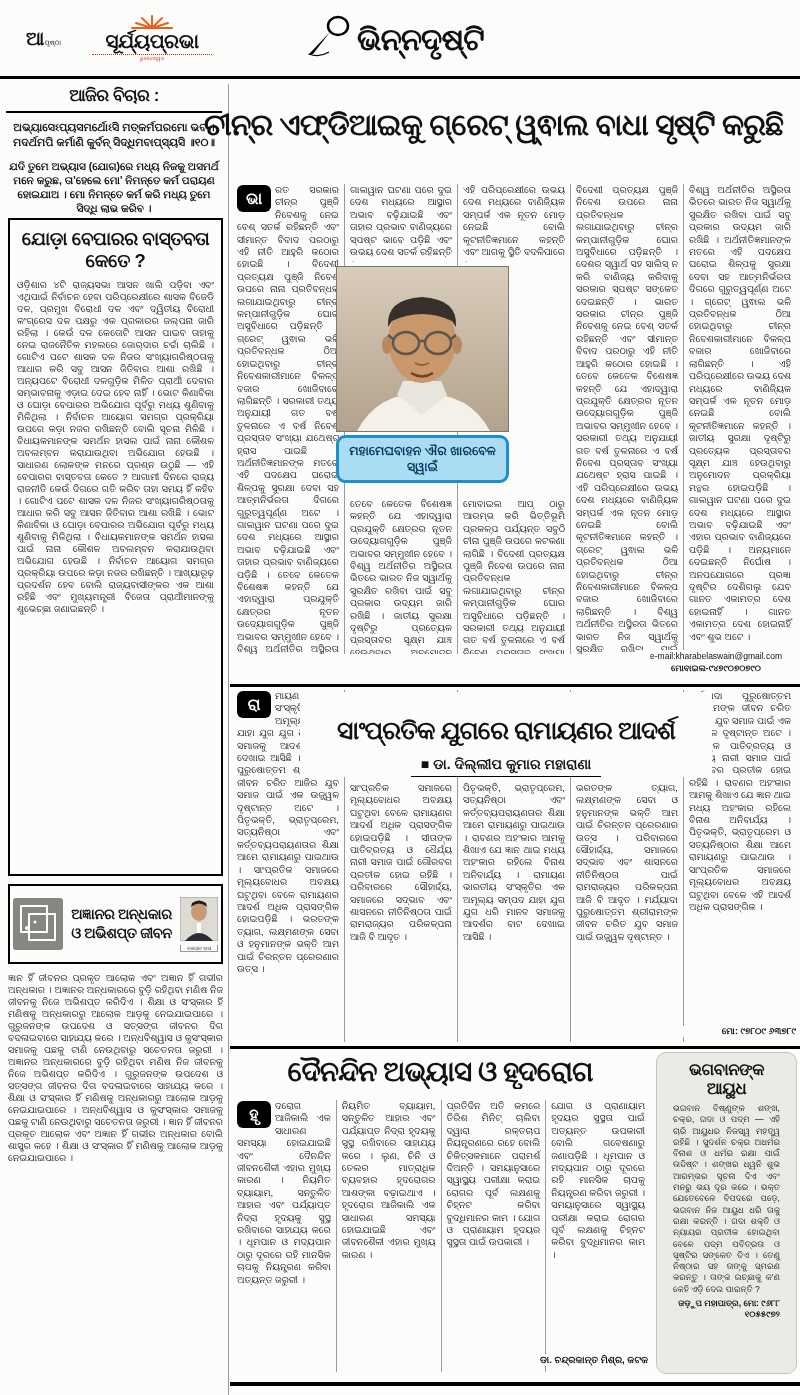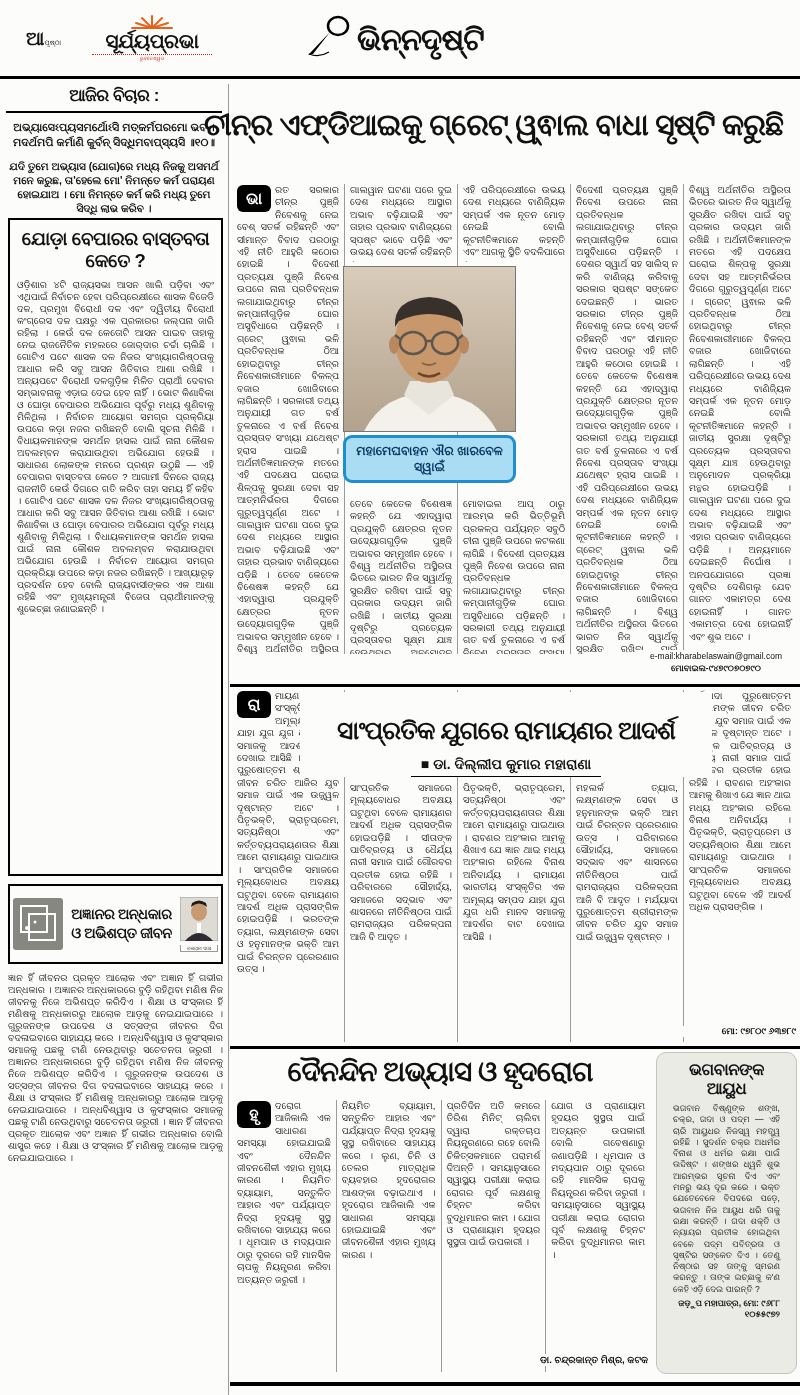--- a/index.html
+++ b/index.html
@@ -37,21 +37,21 @@
                 font-size:30px;font-weight:900;letter-spacing:-1px;white-space:nowrap;overflow:hidden;
                 display:flex;align-items:center;}
   .cols{display:flex;}
   .col{flex:1;padding:0 5px;border-right:1px solid #9a9a9a;overflow:hidden;
        font-size:9.5px;line-height:12.4px;text-align:justify;}
   .col:last-child{border-right:none;}
   .maincols{position:absolute;left:232px;top:184px;width:564px;height:470px;}
   .dropcap{float:left;width:34px;height:27px;background:#000;color:#fff;border-radius:6px;
            font-weight:bold;font-size:16px;line-height:27px;text-align:center;margin:1px 4px 1px 0;}
   .gap{width:100%;}
-  .photo{position:absolute;left:343px;top:266px;width:173px;border-radius:11px;}
+  .photo{position:absolute;left:336px;top:266px;width:173px;border-radius:11px;}
   .photo svg{display:block;border:1px solid #777;}
   .photocaption{margin-top:3px;background:#aadcf3;border:3px solid #1d8fd1;border-radius:9px;
                 font-size:12.5px;font-weight:bold;color:#06365f;text-align:center;line-height:16px;
                 padding:5px 2px;}
   .contactblock{position:absolute;left:636px;top:650px;width:160px;background:#fcfcfa;
                 text-align:center;font-size:8.5px;line-height:12px;}
   .contactblock .mob{font-weight:bold;}
   .midrule{position:absolute;left:230px;top:684px;width:570px;height:3px;background:#000;}
   
   .ramwrap{position:absolute;left:232px;top:690px;width:564px;height:352px;}
@@ -222,21 +222,21 @@
         <span class="dropcap">ରା</span>
         <span>ମାୟଣ ଭାରତୀୟ ସଂସ୍କୃତିର ଏକ ଅମୂଲ୍ୟ ସମ୍ପଦ ଯାହା ଯୁଗ ଯୁଗ ଧରି ମାନବ ସମାଜକୁ ଆଦର୍ଶର ବାଟ ଦେଖାଇ ଆସିଛି । ମର୍ଯ୍ୟାଦା ପୁରୁଷୋତ୍ତମ ଶ୍ରୀରାମଙ୍କ ଜୀବନ ଚରିତ ଆଜିର ଯୁବ ସମାଜ ପାଇଁ ଏକ ଉଜ୍ଜ୍ୱଳ ଦୃଷ୍ଟାନ୍ତ ଅଟେ । ପିତୃଭକ୍ତି, ଭ୍ରାତୃପ୍ରେମ, ସତ୍ୟନିଷ୍ଠା ଏବଂ କର୍ତ୍ତବ୍ୟପରାୟଣତାର ଶିକ୍ଷା ଆମେ ରାମାୟଣରୁ ପାଇଥାଉ । ସାଂପ୍ରତିକ ସମାଜରେ ମୂଲ୍ୟବୋଧର ଅବକ୍ଷୟ ଘଟୁଥିବା ବେଳେ ରାମାୟଣର ଆଦର୍ଶ ଅଧିକ ପ୍ରାସଙ୍ଗିକ ହୋଇପଡ଼ିଛି । ଭରତଙ୍କ ତ୍ୟାଗ, ଲକ୍ଷ୍ମଣଙ୍କ ସେବା ଓ ହନୁମାନଙ୍କ ଭକ୍ତି ଆମ ପାଇଁ ଚିରନ୍ତନ ପ୍ରେରଣାର ଉତ୍ସ ।</span>
       </div>
       <div class="col pt">
         <span>ସାଂପ୍ରତିକ ସମାଜରେ ମୂଲ୍ୟବୋଧର ଅବକ୍ଷୟ ଘଟୁଥିବା ବେଳେ ରାମାୟଣର ଆଦର୍ଶ ଅଧିକ ପ୍ରାସଙ୍ଗିକ ହୋଇପଡ଼ିଛି । ସୀତାଙ୍କ ପାତିବ୍ରତ୍ୟ ଓ ଧୈର୍ଯ୍ୟ ନାରୀ ସମାଜ ପାଇଁ ଗୌରବର ପ୍ରତୀକ ହୋଇ ରହିଛି । ପରିବାରରେ ସୌହାର୍ଦ୍ଦ୍ୟ, ସମାଜରେ ସଦ୍ଭାବ ଏବଂ ଶାସନରେ ନୀତିନିଷ୍ଠତା ପାଇଁ ରାମରାଜ୍ୟର ପରିକଳ୍ପନା ଆଜି ବି ଆଦୃତ ।</span>
       </div>
       <div class="col pt">
         <span>ପିତୃଭକ୍ତି, ଭ୍ରାତୃପ୍ରେମ, ସତ୍ୟନିଷ୍ଠା ଏବଂ କର୍ତ୍ତବ୍ୟପରାୟଣତାର ଶିକ୍ଷା ଆମେ ରାମାୟଣରୁ ପାଇଥାଉ । ରାବଣର ଅହଂକାର ଆମକୁ ଶିଖାଏ ଯେ ଜ୍ଞାନ ଥାଇ ମଧ୍ୟ ଅହଂକାର ରହିଲେ ବିନାଶ ଅନିବାର୍ଯ୍ୟ । ରାମାୟଣ ଭାରତୀୟ ସଂସ୍କୃତିର ଏକ ଅମୂଲ୍ୟ ସମ୍ପଦ ଯାହା ଯୁଗ ଯୁଗ ଧରି ମାନବ ସମାଜକୁ ଆଦର୍ଶର ବାଟ ଦେଖାଇ ଆସିଛି ।</span>
       </div>
       <div class="col pt">
-        <span>ମହଲର୍କ ତ୍ୟାଗ, ଲକ୍ଷ୍ମଣଙ୍କ ସେବା ଓ ହନୁମାନଙ୍କ ଭକ୍ତି ଆମ ପାଇଁ ଚିରନ୍ତନ ପ୍ରେରଣାର ଉତ୍ସ । ପରିବାରରେ ସୌହାର୍ଦ୍ଦ୍ୟ, ସମାଜରେ ସଦ୍ଭାବ ଏବଂ ଶାସନରେ ନୀତିନିଷ୍ଠତା ପାଇଁ ରାମରାଜ୍ୟର ପରିକଳ୍ପନା ଆଜି ବି ଆଦୃତ । ମର୍ଯ୍ୟାଦା ପୁରୁଷୋତ୍ତମ ଶ୍ରୀରାମଙ୍କ ଜୀବନ ଚରିତ ଯୁବ ସମାଜ ପାଇଁ ଉଜ୍ଜ୍ୱଳ ଦୃଷ୍ଟାନ୍ତ ।</span>
+        <span>ଭରତଙ୍କ ତ୍ୟାଗ, ଲକ୍ଷ୍ମଣଙ୍କ ସେବା ଓ ହନୁମାନଙ୍କ ଭକ୍ତି ଆମ ପାଇଁ ଚିରନ୍ତନ ପ୍ରେରଣାର ଉତ୍ସ । ପରିବାରରେ ସୌହାର୍ଦ୍ଦ୍ୟ, ସମାଜରେ ସଦ୍ଭାବ ଏବଂ ଶାସନରେ ନୀତିନିଷ୍ଠତା ପାଇଁ ରାମରାଜ୍ୟର ପରିକଳ୍ପନା ଆଜି ବି ଆଦୃତ । ମର୍ଯ୍ୟାଦା ପୁରୁଷୋତ୍ତମ ଶ୍ରୀରାମଙ୍କ ଜୀବନ ଚରିତ ଯୁବ ସମାଜ ପାଇଁ ଉଜ୍ଜ୍ୱଳ ଦୃଷ୍ଟାନ୍ତ ।</span>
       </div>
       <div class="col">
         <span>ମର୍ଯ୍ୟାଦା ପୁରୁଷୋତ୍ତମ ଶ୍ରୀରାମଙ୍କ ଜୀବନ ଚରିତ ଆଜିର ଯୁବ ସମାଜ ପାଇଁ ଏକ ଉଜ୍ଜ୍ୱଳ ଦୃଷ୍ଟାନ୍ତ ଅଟେ । ସୀତାଙ୍କ ପାତିବ୍ରତ୍ୟ ଓ ଧୈର୍ଯ୍ୟ ନାରୀ ସମାଜ ପାଇଁ ଗୌରବର ପ୍ରତୀକ ହୋଇ ରହିଛି । ରାବଣର ଅହଂକାର ଆମକୁ ଶିଖାଏ ଯେ ଜ୍ଞାନ ଥାଇ ମଧ୍ୟ ଅହଂକାର ରହିଲେ ବିନାଶ ଅନିବାର୍ଯ୍ୟ । ପିତୃଭକ୍ତି, ଭ୍ରାତୃପ୍ରେମ ଓ ସତ୍ୟନିଷ୍ଠାର ଶିକ୍ଷା ଆମେ ରାମାୟଣରୁ ପାଇଥାଉ । ସାଂପ୍ରତିକ ସମାଜରେ ମୂଲ୍ୟବୋଧର ଅବକ୍ଷୟ ଘଟୁଥିବା ବେଳେ ଏହି ଆଦର୍ଶ ଅଧିକ ପ୍ରାସଙ୍ଗିକ ।</span>
       </div>
     </div>
   </div>
   <div class="rammob">ମୋ: ୯୭୮୦୯ ୬୩୭୮୯</div>
 
   <div class="rule2"></div>
 

